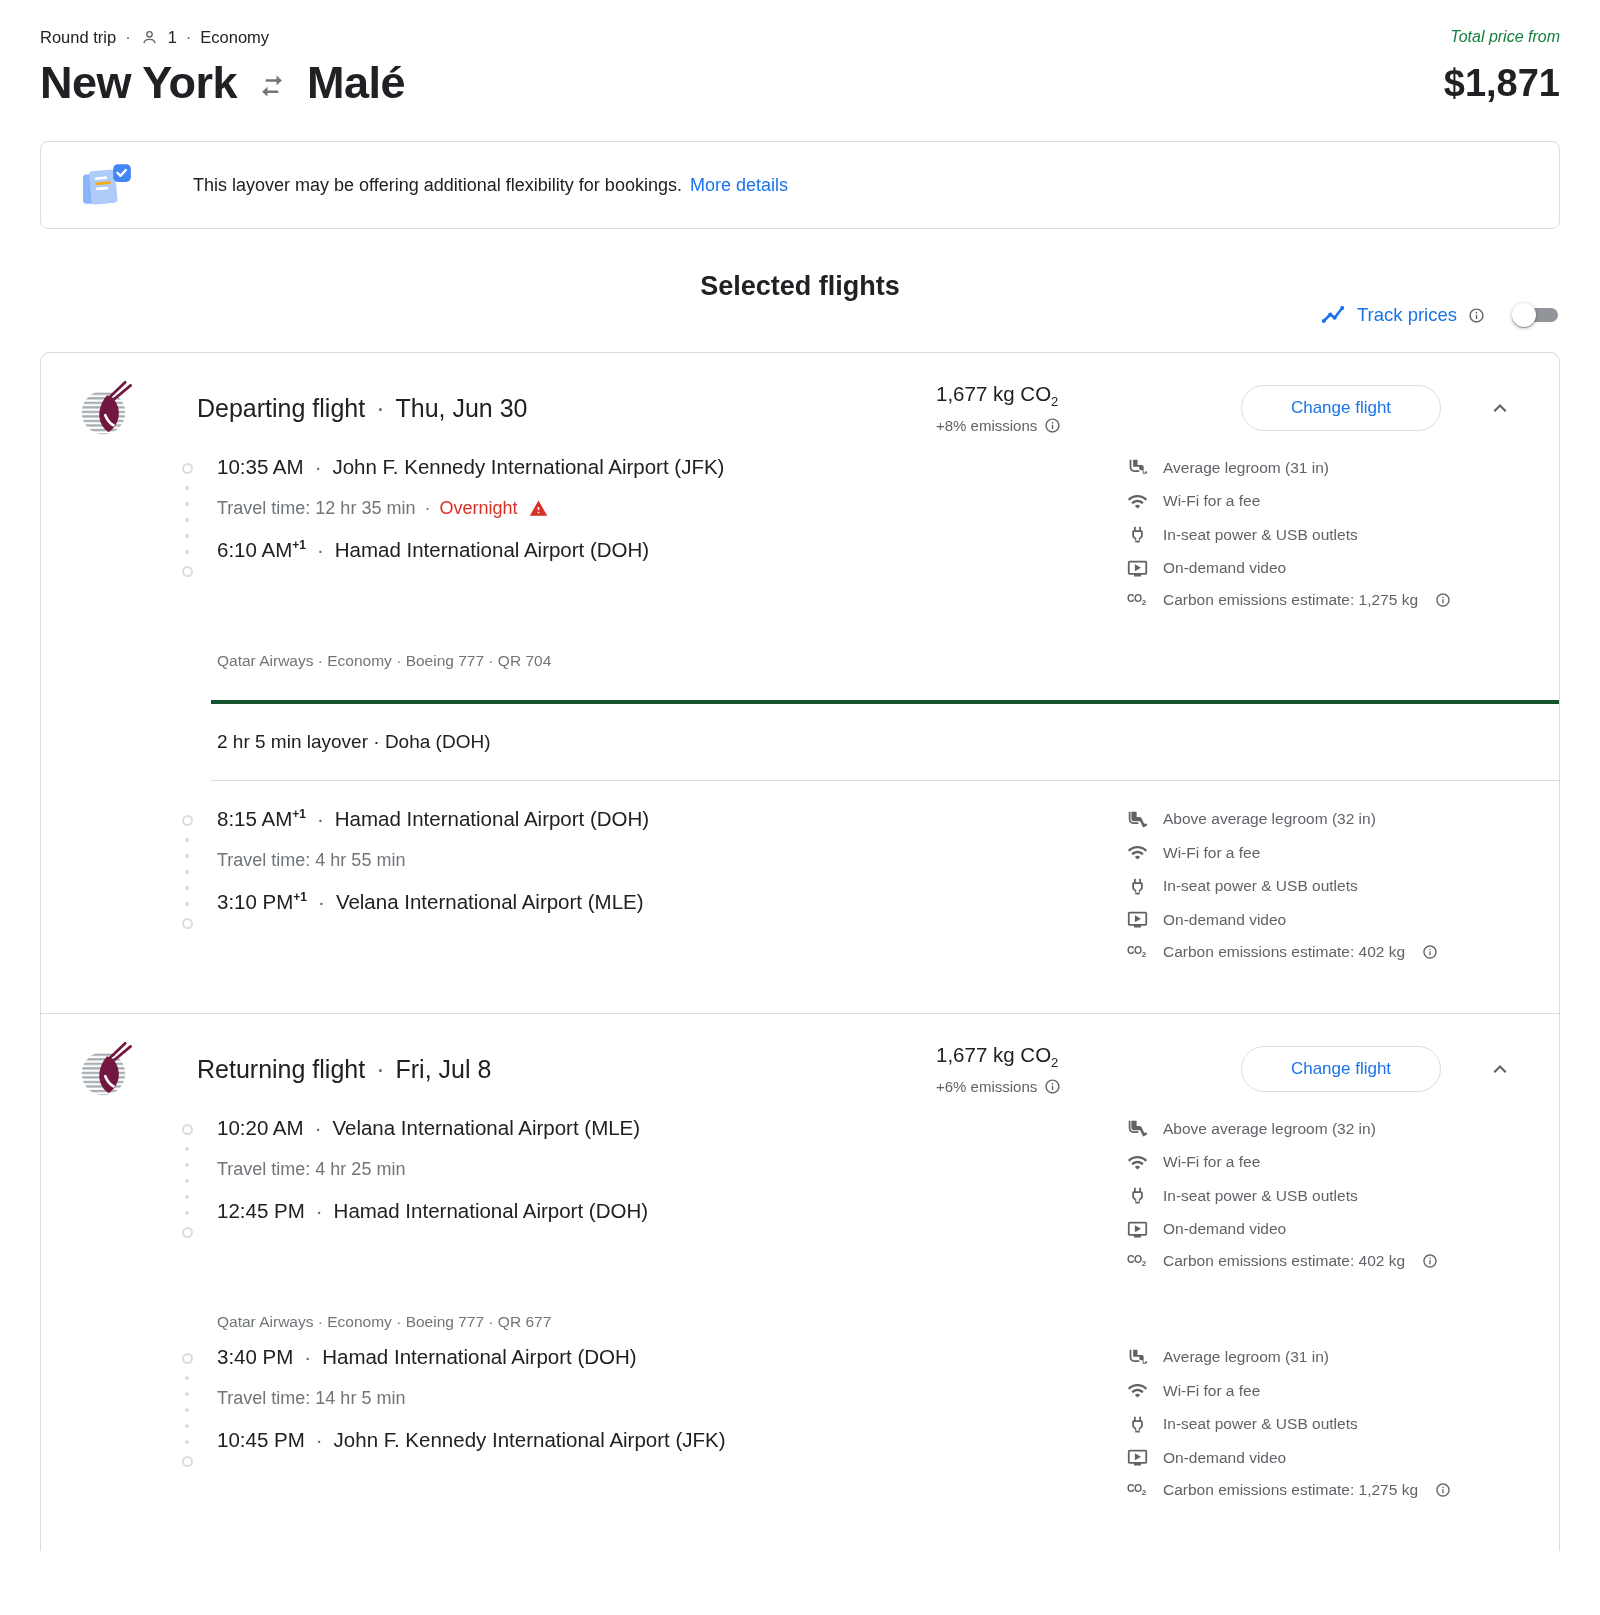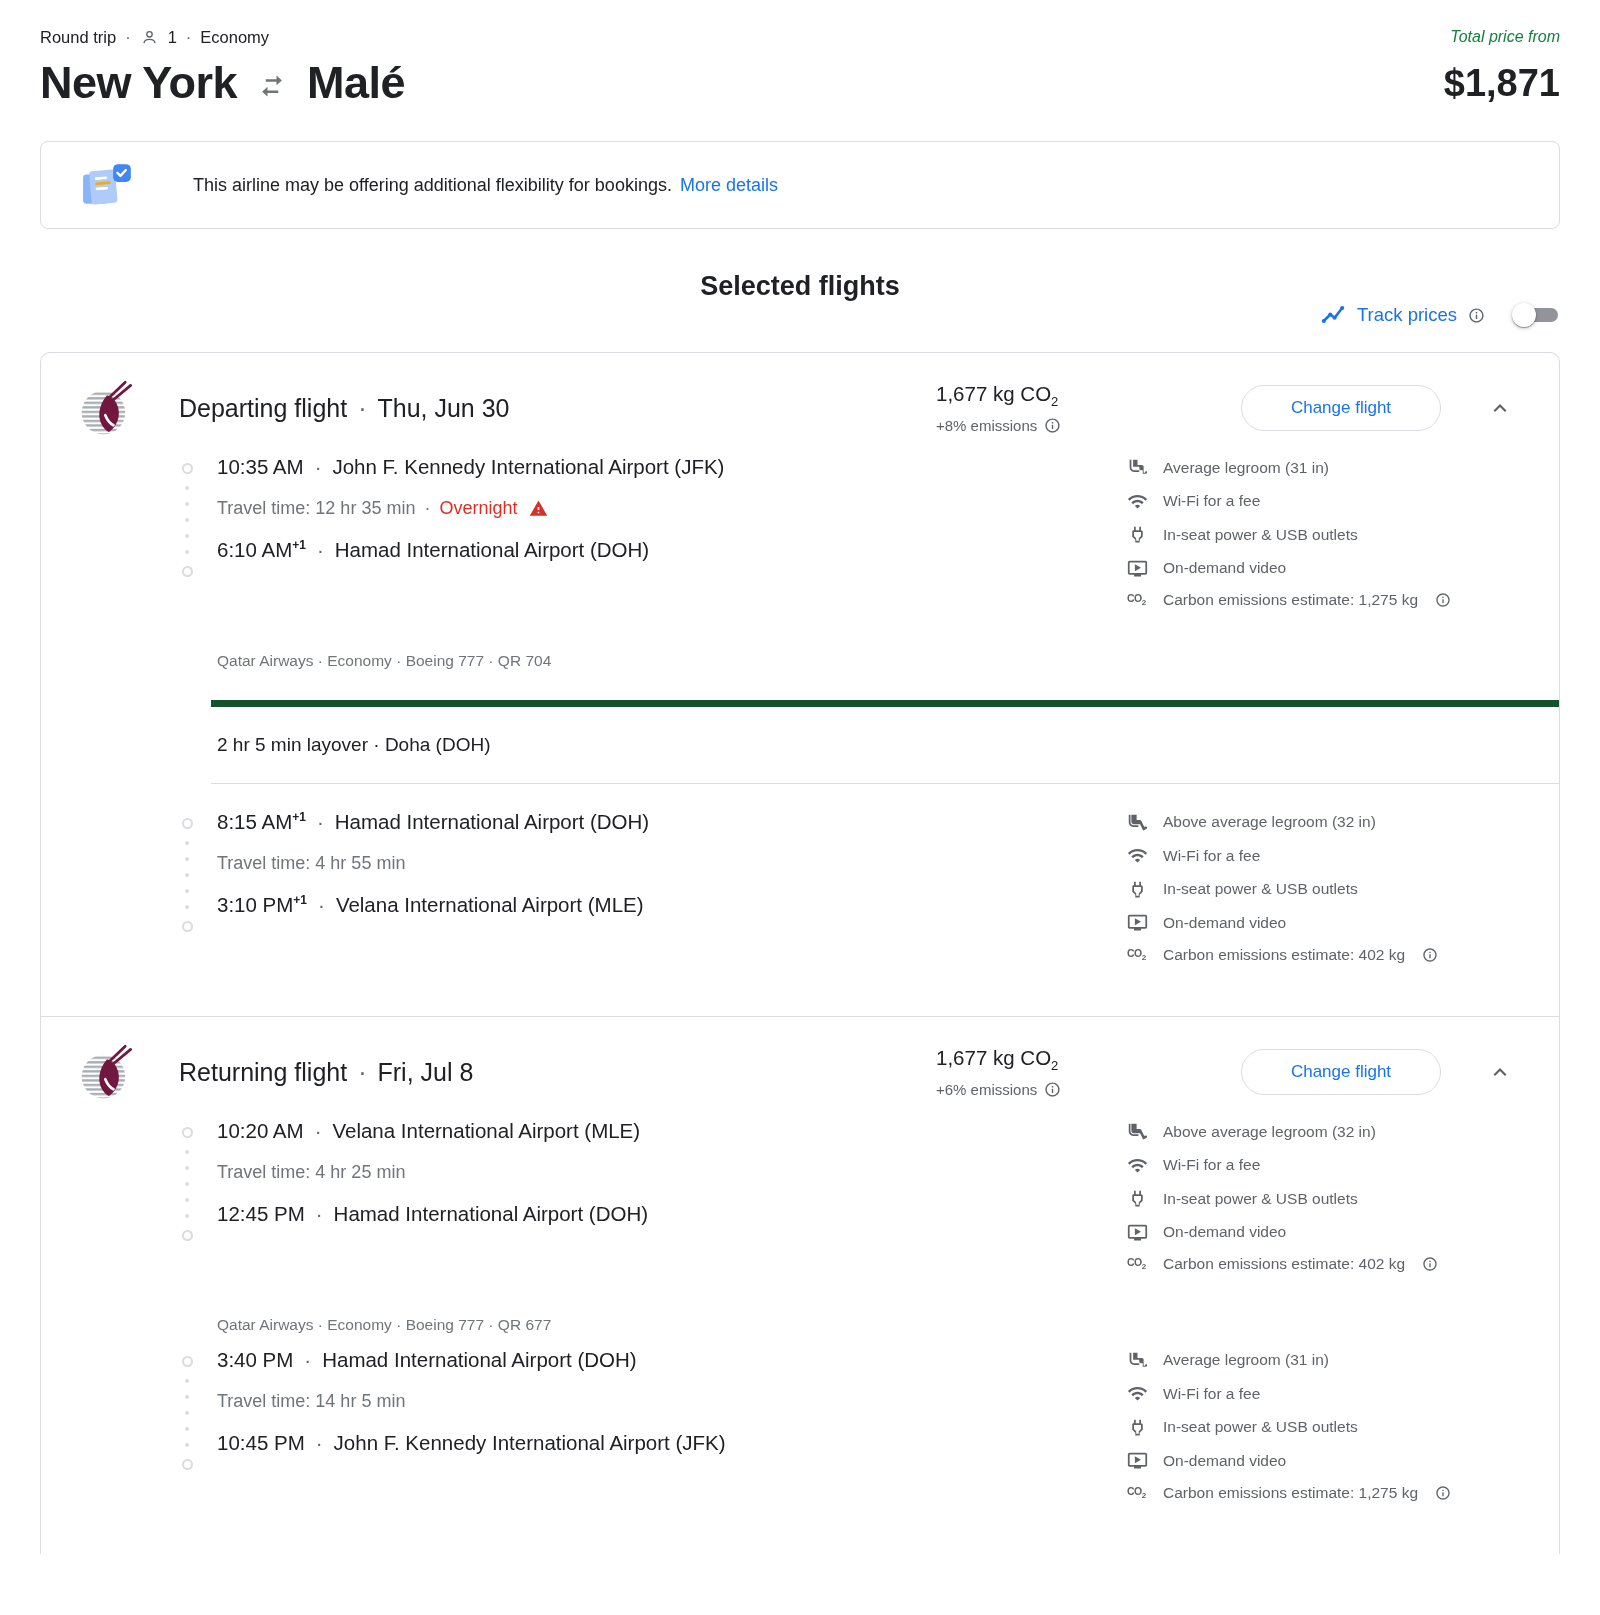--- a/index.html
+++ b/index.html
@@ -40,21 +40,21 @@
   .toggle-track { position: absolute; left: 10px; top: 6px; width: 36px; height: 14px; border-radius: 7px; background: #919499; }
   .toggle-thumb { position: absolute; left: 0; top: 1px; width: 24px; height: 24px; border-radius: 50%; background: #fff; box-shadow: 0 1px 1px rgba(0,0,0,.35), 0 1px 4px rgba(0,0,0,.25); }
 
   
   .card { margin-top: 24px; border: 1px solid #dadce0; border-bottom: none; border-radius: 10px 10px 0 0; }
   .flight-section { padding: 26px 0 40px; }
   .flight-section + .flight-section { border-top: 1px solid #dadce0; }
 
   .fh { display: flex; align-items: center; padding: 0 30px 4px 38px; }
   .logo { width: 58px; height: 58px; flex: none; }
-  .fh-title { margin-left: 42px; font-size: 25px; display: flex; align-items: center; gap: 11px; white-space: nowrap; }
+  .fh-title { margin-left: 60px; font-size: 25px; display: flex; align-items: center; gap: 11px; white-space: nowrap; }
   .fh-title .sep { color: #5f6368; }
   .fh-co2 { margin-left: auto; width: 305px; flex: none; }
   .co2-main { font-size: 20.5px; }
   .co2-main sub { font-size: 13px; }
   .co2-note { margin-top: 7px; font-size: 15px; color: #5f6368; display: flex; align-items: center; gap: 7px; }
   .change-btn { width: 200px; height: 46px; flex: none; border: 1px solid #dadce0; border-radius: 24px; background: #fff; color: #1a73e8; font-size: 17px; font-weight: 500; font-family: inherit; cursor: pointer; }
   .fh-chevron { width: 26px; height: 26px; color: #5f6368; margin: 0 16px 0 46px; flex: none; cursor: pointer; }
 
   .leg { display: flex; padding: 14px 30px 0 138px; }
   .timeline { width: 16px; flex: none; display: flex; flex-direction: column; align-items: center; padding-top: 8px; align-self: stretch; height: 122px; }
@@ -71,21 +71,21 @@
 
   .amenities { width: 402px; flex: none; padding-top: 2px; }
   .amenity { display: flex; align-items: center; gap: 15px; margin-bottom: 12.5px; font-size: 15.5px; color: #5f6368; white-space: nowrap; }
   .amenity .a-icon { width: 21px; height: 21px; flex: none; color: #5f6368; }
   .amenity .info-icon { width: 16px; height: 16px; margin-left: 2px; }
   .co2-glyph { width: 21px; flex: none; font-size: 10.5px; font-weight: 700; letter-spacing: -0.5px; color: #5f6368; }
   .co2-glyph sub { font-size: 8px; }
 
   .airline-info { padding: 30px 0 0 176px; font-size: 15.5px; color: #70757a; }
 
-  .layover { margin: 30px 0 12px 170px; border-top: 7px solid #14532d; border-bottom: 1px solid #dadce0; padding: 27px 0 27px 6px; font-size: 19px; }
+  .layover { margin: 30px 0 12px 170px; border-top: 4px solid #14532d; border-bottom: 1px solid #dadce0; padding: 27px 0 27px 6px; font-size: 19px; }
 </style>
 </head>
 <body>
 
 <div class="page">
 
   <div class="top">
     <div>
       <div class="meta">
         <span>Round trip</span>
@@ -125,21 +125,21 @@
             <rect x="9" y="8" width="25" height="32" rx="3" fill="#aecbfa"></rect>
             <rect x="14" y="14" width="12" height="2.6" rx="1.3" fill="#fff"></rect>
             <rect x="14" y="19" width="15" height="2.6" rx="1.3" fill="#f9ab00"></rect>
             <rect x="14" y="24" width="12" height="2.6" rx="1.3" fill="#fff"></rect>
           </g>
           <rect x="31" y="2" width="17" height="17" rx="4.5" fill="#4285f4"></rect>
           <path d="M35 10.2l3 3 5.2-5.6" stroke="#fff" stroke-width="2.3" fill="none" stroke-linecap="round" stroke-linejoin="round"></path>
         </svg>
       </span>
     <span class="banner-text">
-      <span>This airline may be offering additional flexibility for bookings.</span><a class="banner-link">More details</a>
+      <span>This layover may be offering additional flexibility for bookings.</span><a class="banner-link">More details</a>
     </span>
   </div>
 
   <div class="sf-row">
     <div class="sf-title">Selected flights</div>
     <div class="track">
       <span class="icon track-icon">
           <svg viewBox="0 0 24 24" fill="none">
             <path d="M3.5 17.5l6-6 4 3 7-9" stroke="currentColor" stroke-width="2.4" stroke-linecap="round" stroke-linejoin="round"></path>
             <circle cx="3.5" cy="17.5" r="1.9" fill="currentColor"></circle>

